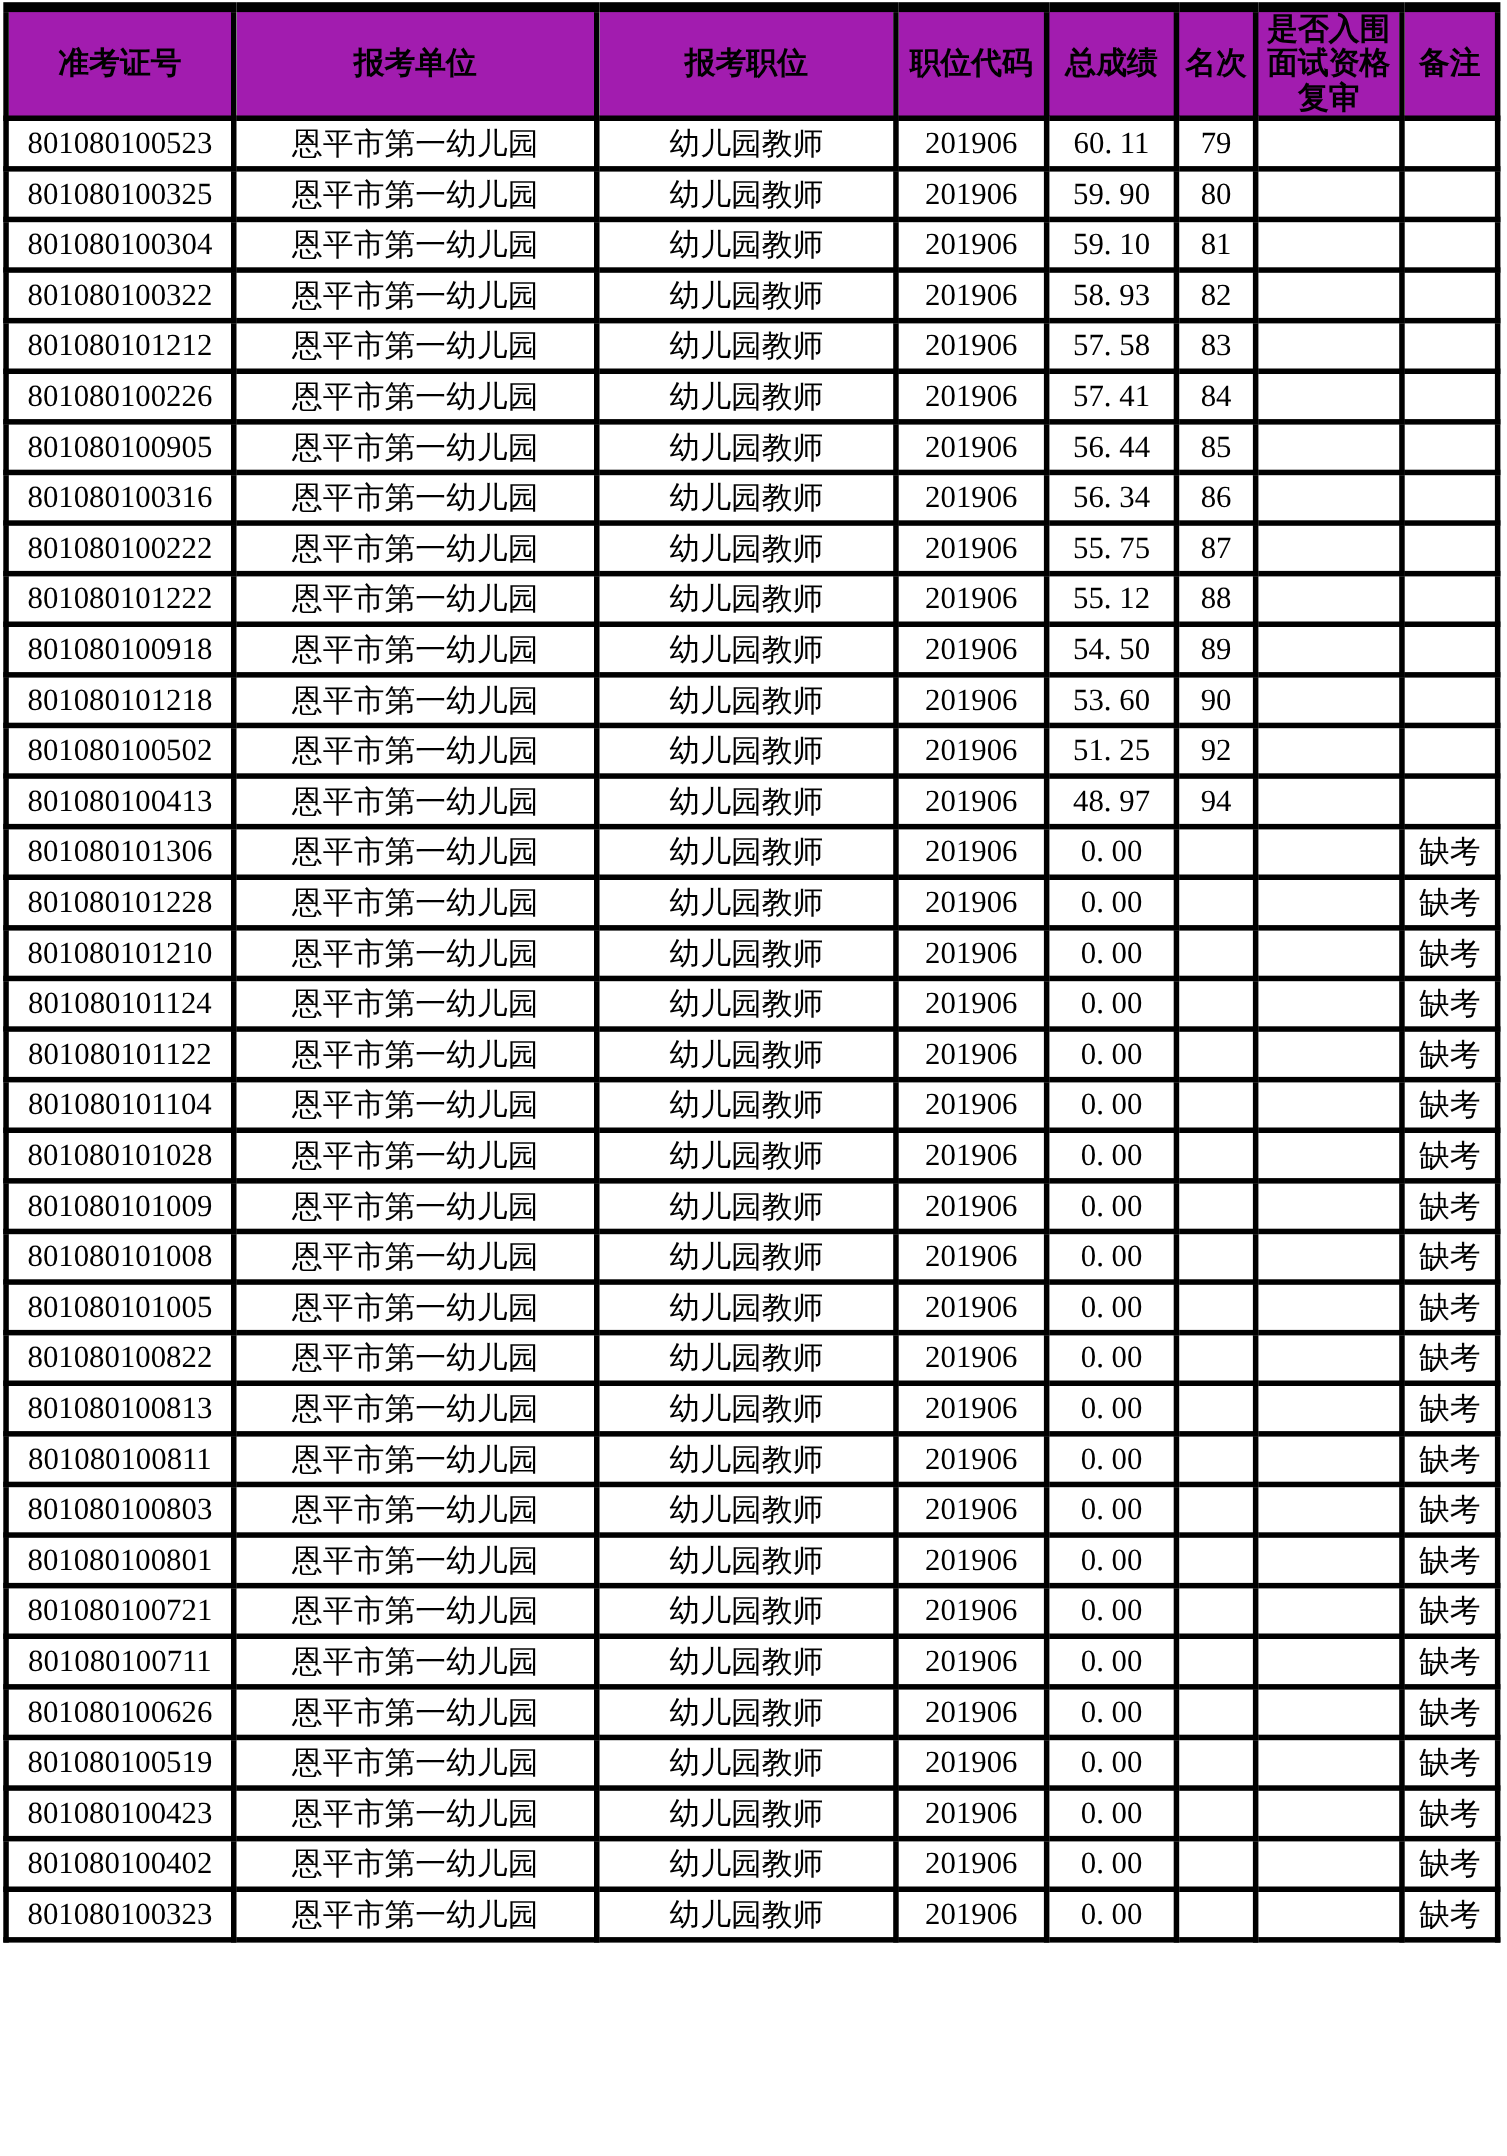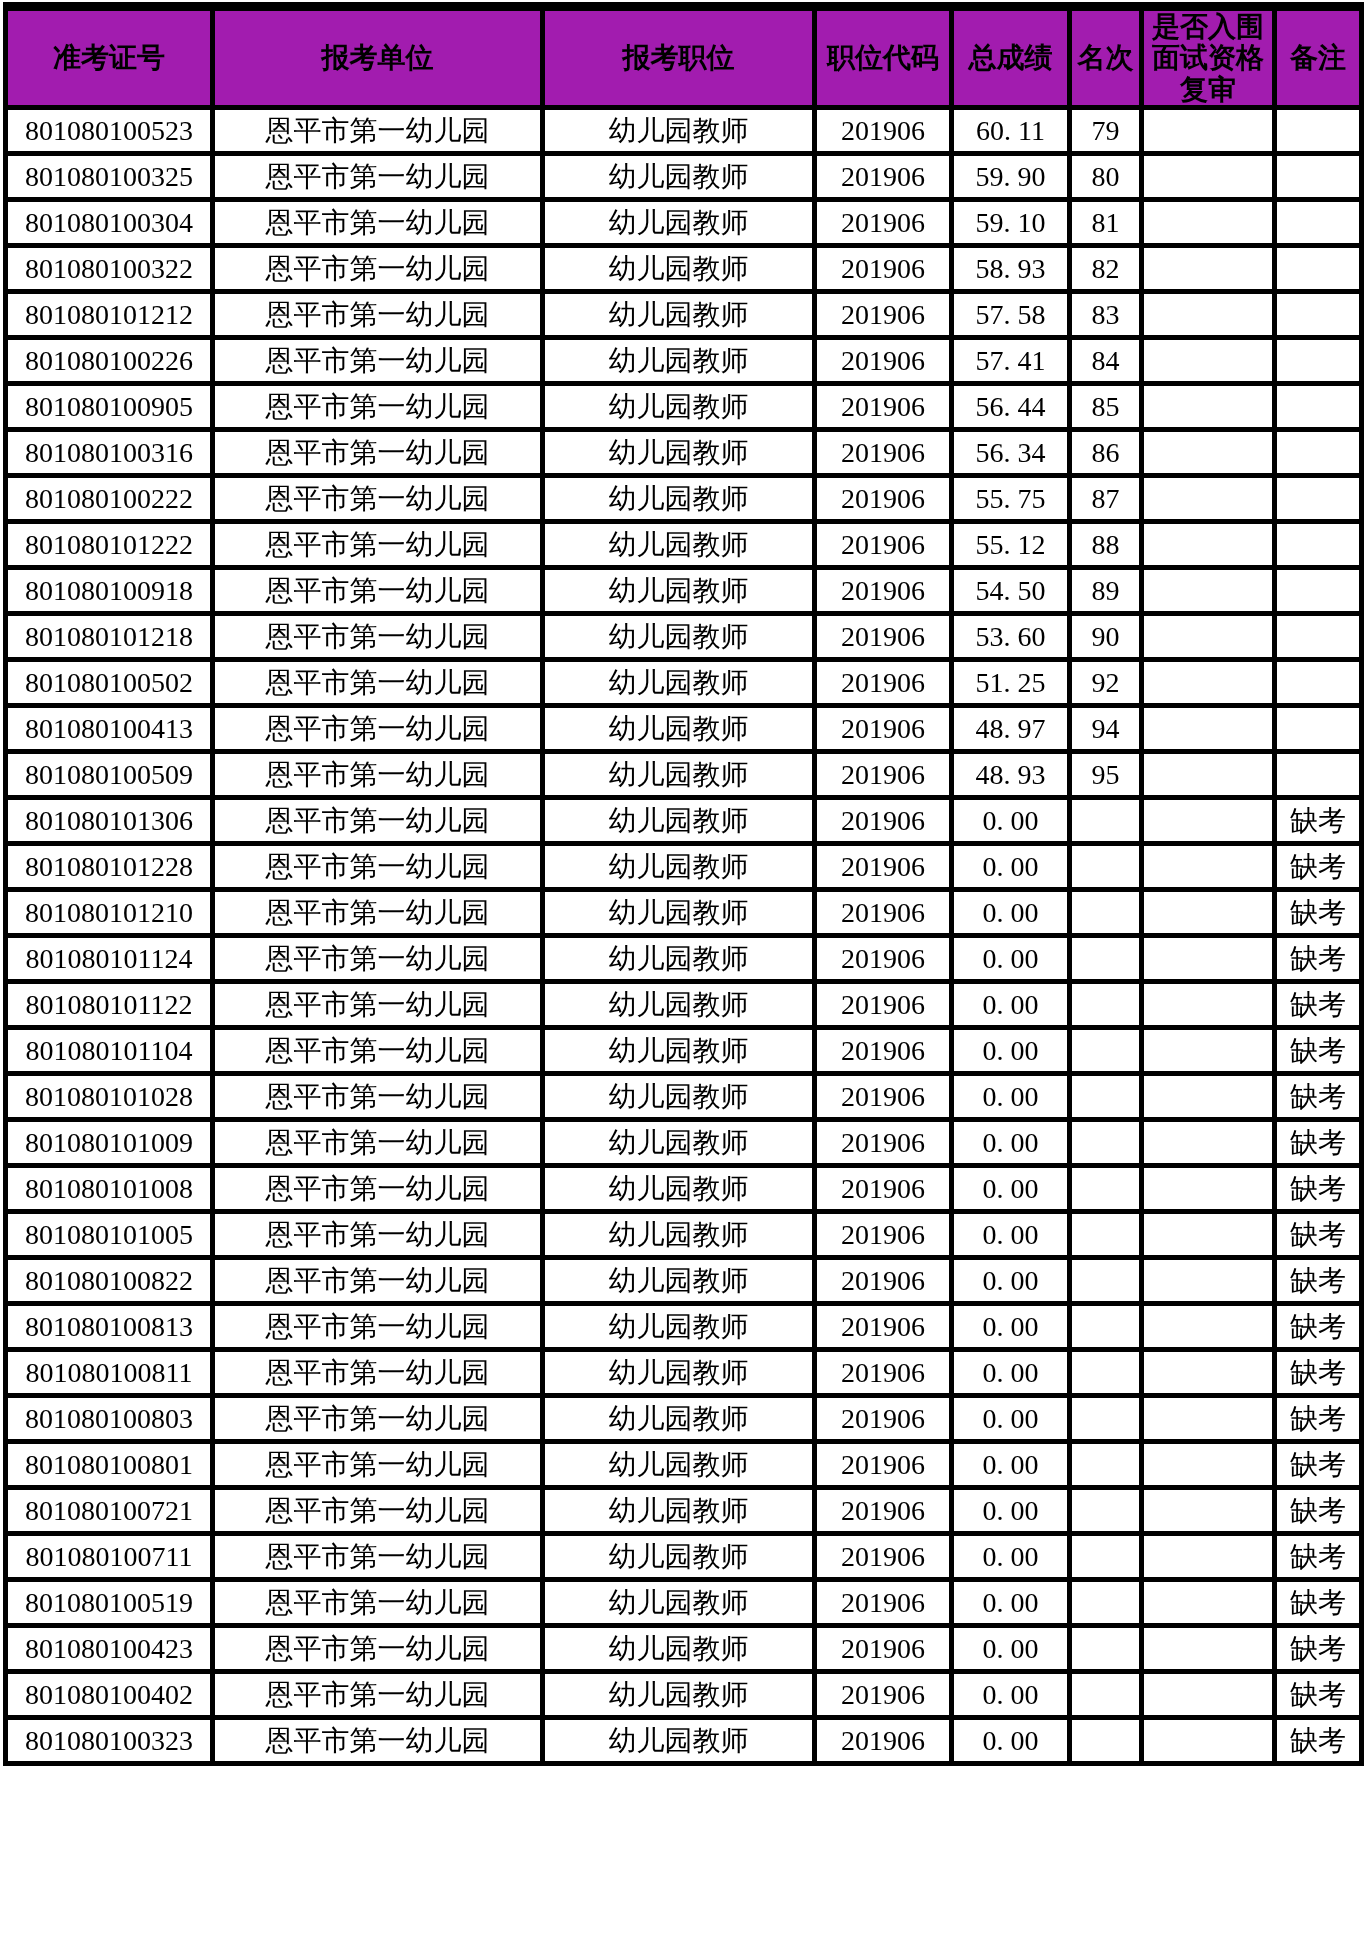--- a/index.html
+++ b/index.html
@@ -208,30 +208,20 @@
           <td>801080100413</td>
           <td>恩平市第一幼儿园</td>
           <td>幼儿园教师</td>
           <td>201906</td>
           <td>48. 97</td>
           <td>94</td>
           <td></td>
           <td></td>
         </tr>
         <tr>
-          <td>801080100509</td>
-          <td>恩平市第一幼儿园</td>
-          <td>幼儿园教师</td>
-          <td>201906</td>
-          <td>48. 93</td>
-          <td>95</td>
-          <td></td>
-          <td></td>
-        </tr>
-        <tr>
           <td>801080101306</td>
           <td>恩平市第一幼儿园</td>
           <td>幼儿园教师</td>
           <td>201906</td>
           <td>0. 00</td>
           <td></td>
           <td></td>
           <td>缺考</td>
         </tr>
         <tr>
@@ -379,20 +369,30 @@
           <td>恩平市第一幼儿园</td>
           <td>幼儿园教师</td>
           <td>201906</td>
           <td>0. 00</td>
           <td></td>
           <td></td>
           <td>缺考</td>
         </tr>
         <tr>
           <td>801080100711</td>
+          <td>恩平市第一幼儿园</td>
+          <td>幼儿园教师</td>
+          <td>201906</td>
+          <td>0. 00</td>
+          <td></td>
+          <td></td>
+          <td>缺考</td>
+        </tr>
+        <tr>
+          <td>801080100626</td>
           <td>恩平市第一幼儿园</td>
           <td>幼儿园教师</td>
           <td>201906</td>
           <td>0. 00</td>
           <td></td>
           <td></td>
           <td>缺考</td>
         </tr>
         <tr>
           <td>801080100519</td>

